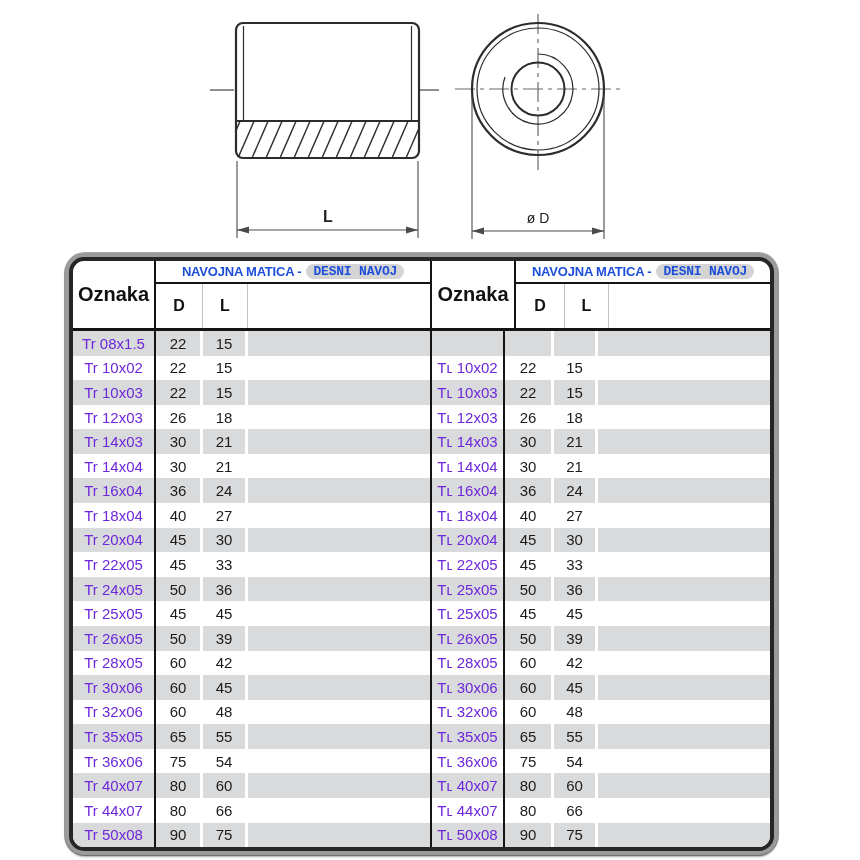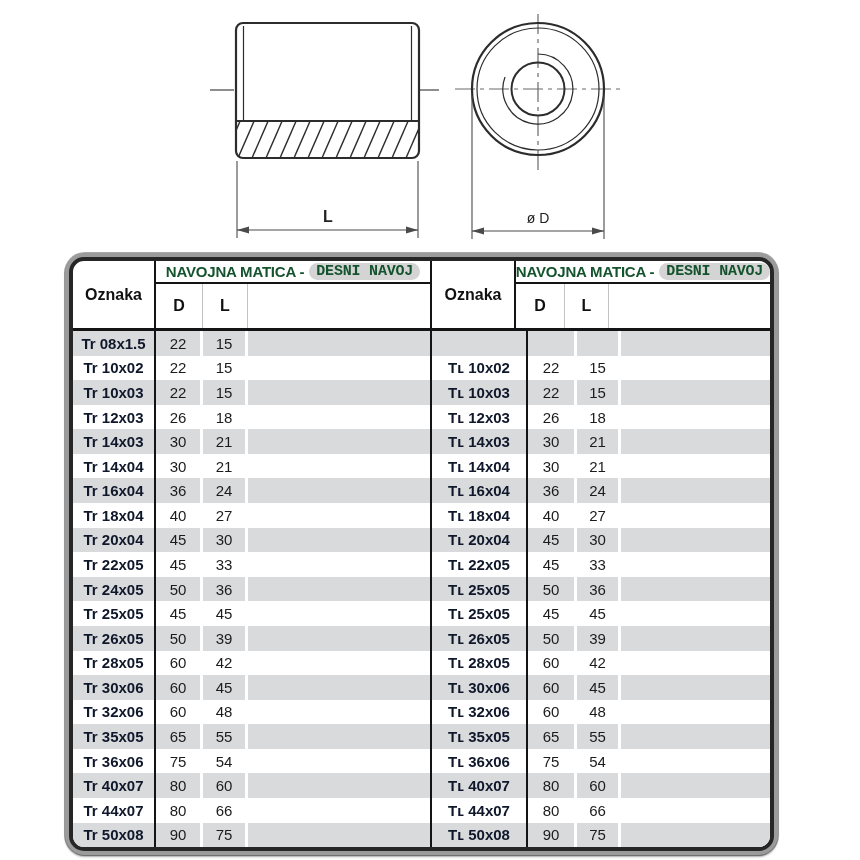--- a/index.html
+++ b/index.html
@@ -23,52 +23,52 @@
     display:flex;flex-direction:row;
   }
   .half{display:flex;flex-direction:column;box-sizing:border-box;}
   .half.left{width:357px;}
   .half.right{width:340px;border-left:2px solid #141414;flex:1;}
 
   
   .hd{display:flex;flex-direction:row;height:67px;border-bottom:3px solid #141414;flex:none;}
   .h-oznaka{
     display:flex;align-items:center;justify-content:center;
-    font-weight:bold;font-size:16px;color:#111;
+    font-weight:bold;font-size:20px;color:#111;
     box-sizing:border-box;border-right:2px solid #141414;
   }
   .half.left  .h-oznaka{width:83px;}
   .half.right .h-oznaka{width:84px;}
   .hd-right{flex:1;display:flex;flex-direction:column;min-width:0;}
   .title-row{
     height:23px;box-sizing:border-box;border-bottom:2px solid #141414;
     display:flex;align-items:center;justify-content:center;
-    font-weight:bold;font-size:15px;letter-spacing:-0.2px;color:#14532d;white-space:nowrap;
+    font-weight:bold;font-size:13px;letter-spacing:-0.2px;color:#1d4ed8;white-space:nowrap;
   }
   .hl{
     background:var(--highlight,#d4d4d4);border-radius:9px;
     padding:0 7px;margin-left:5px;font-family:Liberation Mono, monospace;
   }
   .dl-row{flex:1;display:flex;flex-direction:row;}
   .hcell{display:flex;align-items:center;justify-content:center;
          font-weight:bold;font-size:16px;color:#111;box-sizing:border-box;}
   .half.left  .h-d{width:47px;} .half.left  .h-l{width:45px;}
   .half.right .h-d{width:49px;} .half.right .h-l{width:44px;}
   .h-d,.h-l{border-right:1px solid #c3c3c3;}
   .h-e{flex:1;}
 
   
   .rows{flex:1;display:flex;flex-direction:column;}
   .row{flex:1;display:flex;flex-direction:row;align-items:stretch;}
   .row:nth-child(odd){background:var(--stripe,#d9dadc);}
   .cell{display:flex;align-items:center;justify-content:center;
         box-sizing:border-box;font-size:15px;color:#1b1b1b;}
-  .c-ozn{font-weight:bold;color:#0f172a;border-right:2px solid #141414;}
+  .c-ozn{font-weight:normal;color:#6d28d9;border-right:2px solid #141414;}
   .half.left  .c-ozn{width:83px;} 
-  .half.right .c-ozn{width:96px;}
+  .half.right .c-ozn{width:73px;}
   .half.left  .c-d{width:47px;}  .half.left  .c-l{width:45px;}
   .half.right .c-d{width:49px;}  .half.right .c-l{width:44px;}
   .c-d,.c-l{border-right:3px solid #fff;}
   .c-e{flex:1;}
 
   svg text{font-family:"Liberation Sans","DejaVu Sans",sans-serif;}
 </style>
 </head>
 <body>
 

